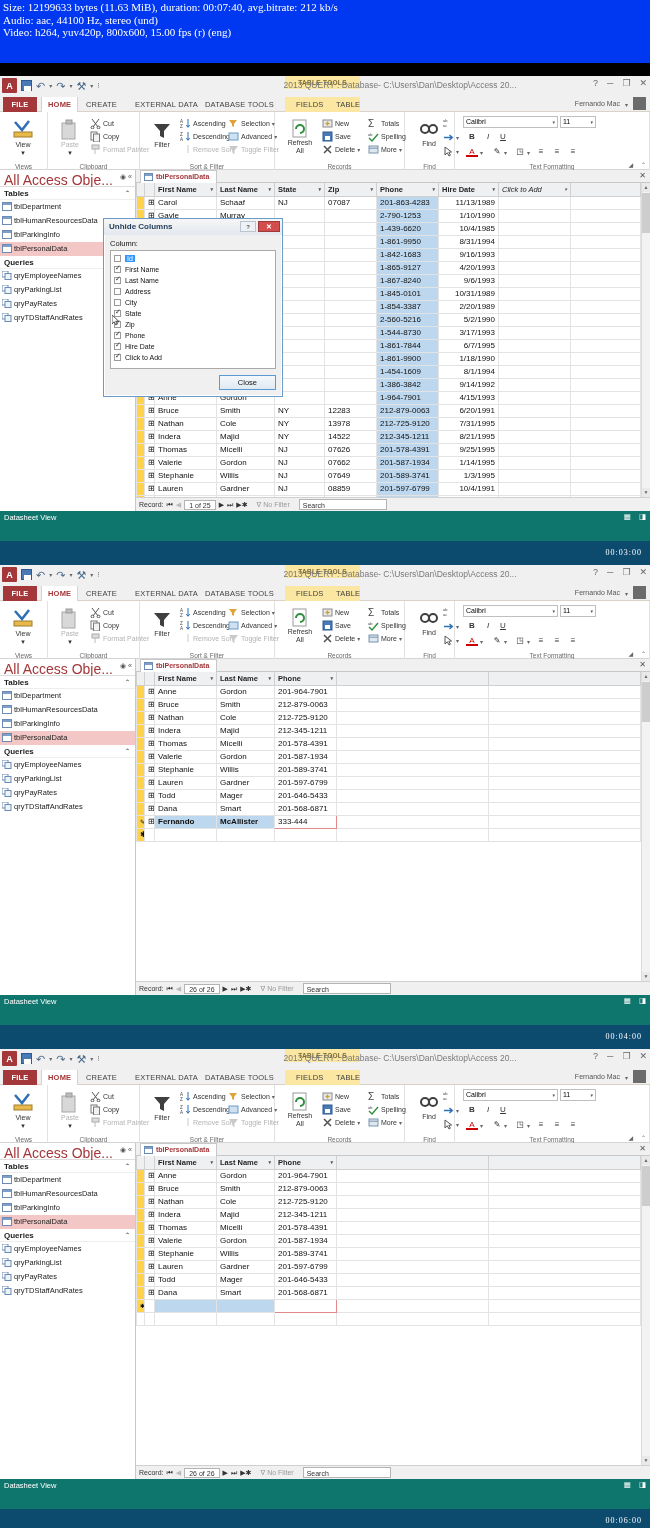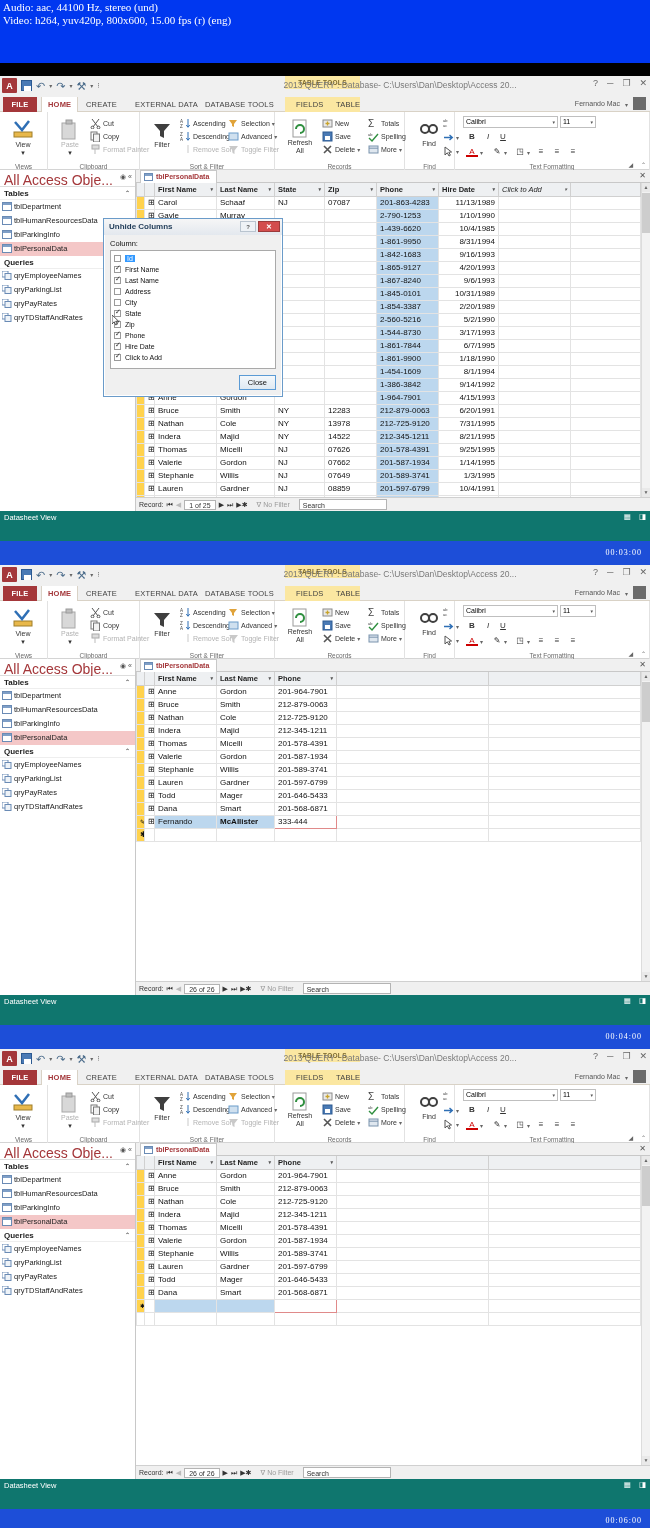--- a/index.html
+++ b/index.html
@@ -119,53 +119,54 @@
     border-top:1px solid #d0d0d0; display:flex; align-items:center; gap:3px; padding-left:3px; font-size:7px; color:#333;}
   .recbox { border:1px solid #b4b4b4; background:#fff; padding:0 4px; height:10px; line-height:10px; font-size:7px;}
   .navarrow { font-size:7px; color:#333; }
   .navarrow.dis { color:#bbb; }
   .nofilter { color:#9a9a9a; font-size:7px; display:flex; align-items:center; gap:2px;}
   .searchbox { border:1px solid #b4b4b4; background:#fff; width:88px; height:11px; font-size:7px; padding:0 3px; line-height:11px;}
 
   .statusbar { height:30px; background:#0f766e; color:#fff; font-size:7.5px; padding:2px 4px; position:relative; }
   .statusbar .right { position:absolute; right:4px; top:1px; display:flex; gap:8px; }
 
-  .tstrip { height:24px; background:#1d4ed8; position:relative; }
+  .tstrip { height:24px; background:#0c4a6e; position:relative; }
   .tstrip .tc { position:absolute; right:8px; top:7px; color:#fff; font-size:8px; letter-spacing:1px;
      font-family:"Liberation Serif", serif; }
 
   
   .dlg { position:absolute; left:103px; top:48px; width:180px; background:#f0f0f0;
      border:1px solid #6a9bc9; box-shadow:0 0 0 1px #ffffff inset; z-index:50; }
   .dlg .dt { height:16px; background:linear-gradient(#f6f6f6,#e3e8ee); position:relative; padding:3px 0 0 5px;
      font-size:8px; font-weight:bold; color:#1f3b57; }
   .dlg .dt .btns { position:absolute; right:2px; top:2px; display:flex; gap:2px; }
   .dlg .dt .b1 { width:16px;height:11px;border:1px solid #b9c4cf;background:#eef2f6;font-size:6px;text-align:center;color:#555;line-height:10px;}
   .dlg .dt .bx { width:22px;height:11px;border:1px solid #9b3b3b;background:#d34d4d;color:#fff;font-size:7px;text-align:center;line-height:10px;}
   .dlg .dbody { padding:4px 6px 6px 6px; }
   .dlg .lbl { font-size:7.5px; color:#111; margin-bottom:2px; }
   .dlg .listbox { background:#fff; border:1px solid #a9a9a9; height:119px; padding:2px 3px; }
   .dlg .li { font-size:7px; color:#111; height:11px; display:flex; align-items:center; gap:4px; }
   .dlg .li .cb { width:7px; height:7px; border:1px solid #9a9a9a; background:#fff; position:relative; flex:0 0 7px;}
   .dlg .li .cb.on:after { content:"\2713"; position:absolute; left:0px; top:-3px; font-size:7px; color:#333; }
   .dlg .li .nm.hl { background:#3399ff; color:#fff; padding:0 2px; }
   .dlg .foot { text-align:right; padding-top:6px; }
   .dlg .closebtn { display:inline-block; border:1px solid #5b9bd5; background:linear-gradient(#f4f8fb,#dfe9f2);
-     font-size:7.5px; padding:2px 8px; color:#111; }
+     font-size:7.5px; padding:2px 18px; color:#111; }
   .cursor-arrow { position:absolute; left:8px; top:96px; width:8px; height:11px; z-index:60; }
 
   .scrollv { position:absolute; right:0; top:13px; bottom:14px; width:9px; background:#f2f2f2; border-left:1px solid #dcdcdc; }
   .scrollv .up, .scrollv .dn { height:9px; text-align:center; font-size:5px; color:#666; line-height:9px; background:#e9e9e9;}
   .scrollv .dn { position:absolute; bottom:0; width:100%; }
   .scrollv .thumb { position:absolute; top:10px; left:0; width:9px; height:40px; background:#cdcdcd; }
 </style>
 </head>
 <body>
 
 <div class="vidinfo">
+  <div>Size: 12199633 bytes (11.63 MiB), duration: 00:07:40, avg.bitrate: 212 kb/s</div>
   <div>Audio: aac, 44100 Hz, stereo (und)</div>
   <div>Video: h264, yuv420p, 800x600, 15.00 fps (r) (eng)</div>
 </div>
 <div class="blackgap" style="height:13px"></div>
 
 <div id="panels-root">
     <div class="panel">
       <div class="titlebar">
         <div class="qat">
           <div class="logo">A</div>
@@ -1228,21 +1229,21 @@
                   <td class="expcol">⊞</td>
                   <td>Dana</td>
                   <td>Smart</td>
                   <td>201-568-6871</td>
                   <td></td>
                   <td></td>
                 </tr>
                 <tr>
                   <td class="rownum" style="background: rgb(255, 210, 77); font-size: 6px; text-align: center;">✎</td>
                   <td class="expcol">⊞</td>
-                  <td style="background: rgb(188, 215, 238); font-weight: normal;">Fernando</td>
+                  <td style="background: rgb(188, 215, 238); font-weight: bold;">Fernando</td>
                   <td style="background: rgb(188, 215, 238); font-weight: bold;">McAllister</td>
                   <td style="background: rgb(255, 255, 255); border: 1px solid rgb(224, 138, 138);">333-444</td>
                   <td></td>
                   <td></td>
                 </tr>
                 <tr>
                   <td class="rownum">✱</td>
                   <td class="expcol"></td>
                   <td></td>
                   <td></td>

